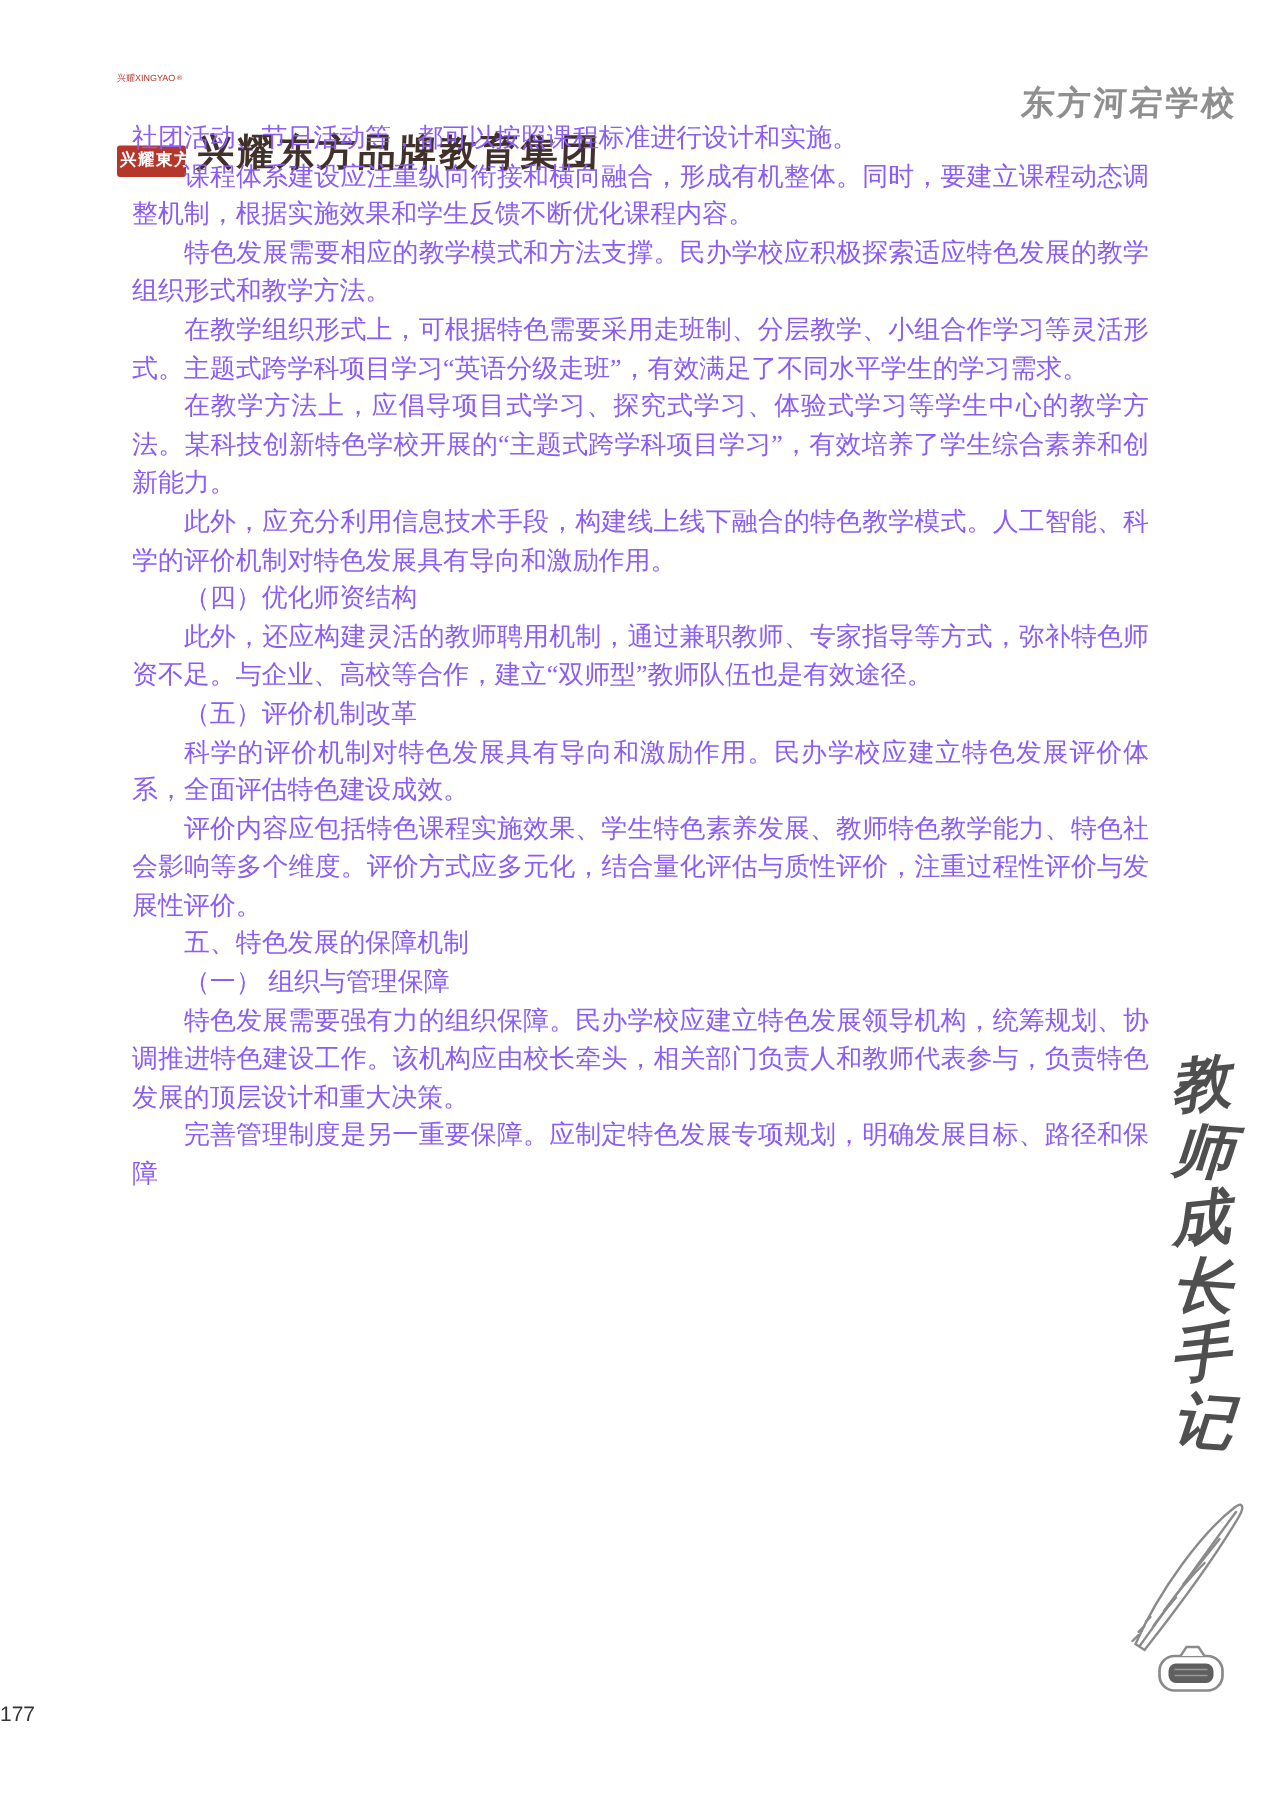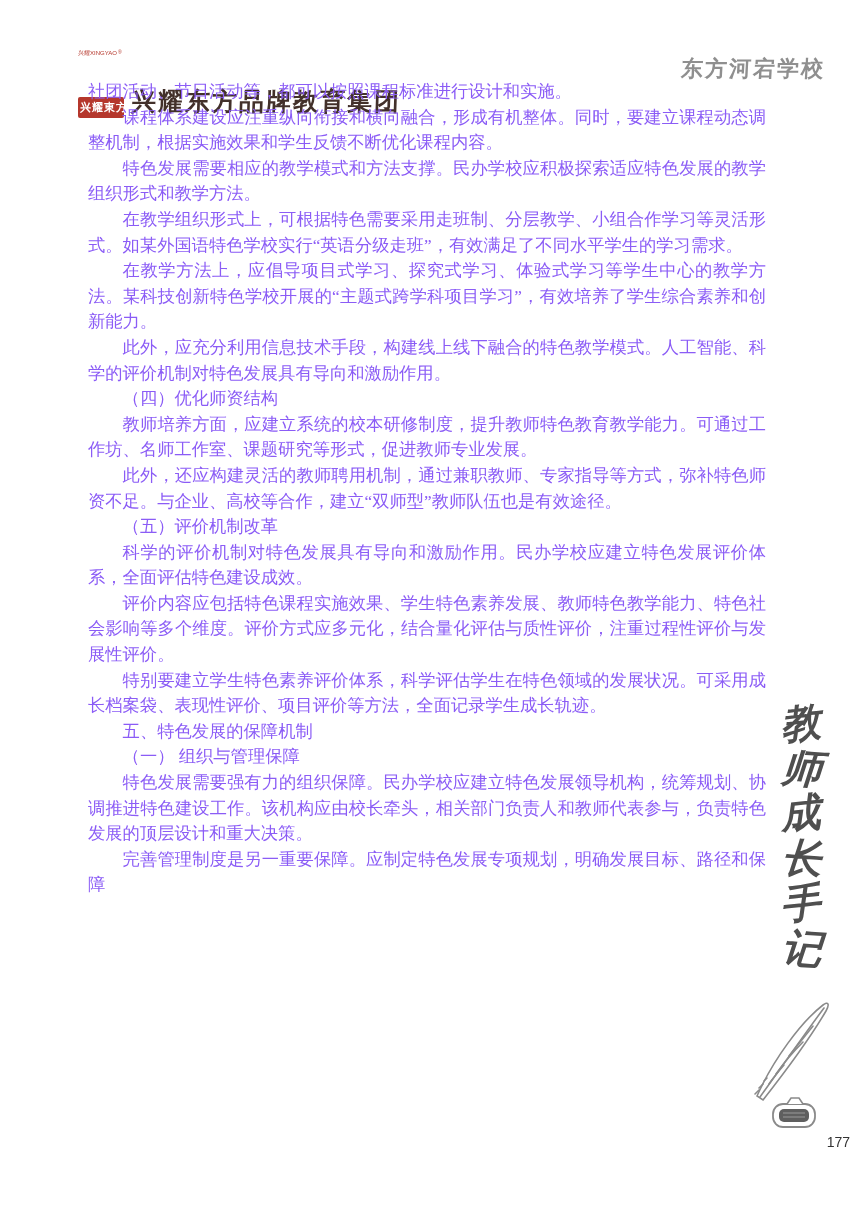--- a/index.html
+++ b/index.html
@@ -55,21 +55,21 @@
   }
   .calligraphy span:nth-child(odd){transform:rotate(-6deg);}
   .calligraphy span:nth-child(even){transform:rotate(4deg) translateX(2px);}
 
   
   .quill-wrap{position:absolute;top:998px;right:12px;width:95px;height:135px;}
 
   
   .footer{
     position:absolute;top:1134px;left:0;width:100%;
-    text-align:right;font-size:14px;color:#333;
+    text-align:left;font-size:14px;color:#333;
     font-family:"Liberation Sans",sans-serif;
   }
 </style>
 </head>
 <body>
 
 <div class="page">
 
   <div class="header">
     <div class="brand">
@@ -82,30 +82,28 @@
       </div>
       <div class="brand-name">兴耀东方品牌教育集团</div>
     </div>
     <div class="school-name">东方河宕学校</div>
   </div>
 
   <div class="content" id="paragraphs">
       <p class="no-indent">社团活动、节日活动等，都可以按照课程标准进行设计和实施。</p>
       <p>课程体系建设应注重纵向衔接和横向融合，形成有机整体。同时，要建立课程动态调整机制，根据实施效果和学生反馈不断优化课程内容。</p>
       <p>特色发展需要相应的教学模式和方法支撑。民办学校应积极探索适应特色发展的教学组织形式和教学方法。</p>
-      <p>在教学组织形式上，可根据特色需要采用走班制、分层教学、小组合作学习等灵活形式。如某外国语特色学校实行“英语分级走班”，有效满足了不同水平学生的学习需求。</p>
+      <p>在教学组织形式上，可根据特色需要采用走班制、分层教学、小组合作学习等灵活形式。主题式跨学科项目学习“英语分级走班”，有效满足了不同水平学生的学习需求。</p>
       <p>在教学方法上，应倡导项目式学习、探究式学习、体验式学习等学生中心的教学方法。某科技创新特色学校开展的“主题式跨学科项目学习”，有效培养了学生综合素养和创新能力。</p>
       <p>此外，应充分利用信息技术手段，构建线上线下融合的特色教学模式。人工智能、科学的评价机制对特色发展具有导向和激励作用。</p>
       <p>（四）优化师资结构</p>
-      <p>教师培养方面，应建立系统的校本研修制度，提升教师特色教育教学能力。可通过工作坊、名师工作室、课题研究等形式，促进教师专业发展。</p>
       <p>此外，还应构建灵活的教师聘用机制，通过兼职教师、专家指导等方式，弥补特色师资不足。与企业、高校等合作，建立“双师型”教师队伍也是有效途径。</p>
       <p>（五）评价机制改革</p>
       <p>科学的评价机制对特色发展具有导向和激励作用。民办学校应建立特色发展评价体系，全面评估特色建设成效。</p>
       <p>评价内容应包括特色课程实施效果、学生特色素养发展、教师特色教学能力、特色社会影响等多个维度。评价方式应多元化，结合量化评估与质性评价，注重过程性评价与发展性评价。</p>
-      <p>特别要建立学生特色素养评价体系，科学评估学生在特色领域的发展状况。可采用成长档案袋、表现性评价、项目评价等方法，全面记录学生成长轨迹。</p>
       <p>五、特色发展的保障机制</p>
       <p>（一） 组织与管理保障</p>
       <p>特色发展需要强有力的组织保障。民办学校应建立特色发展领导机构，统筹规划、协调推进特色建设工作。该机构应由校长牵头，相关部门负责人和教师代表参与，负责特色发展的顶层设计和重大决策。</p>
       <p>完善管理制度是另一重要保障。应制定特色发展专项规划，明确发展目标、路径和保障</p>
     </div>
 
   <div class="calligraphy" id="calligraphy">
       <span>教</span>
       <span>师</span>
       <span>成</span>

